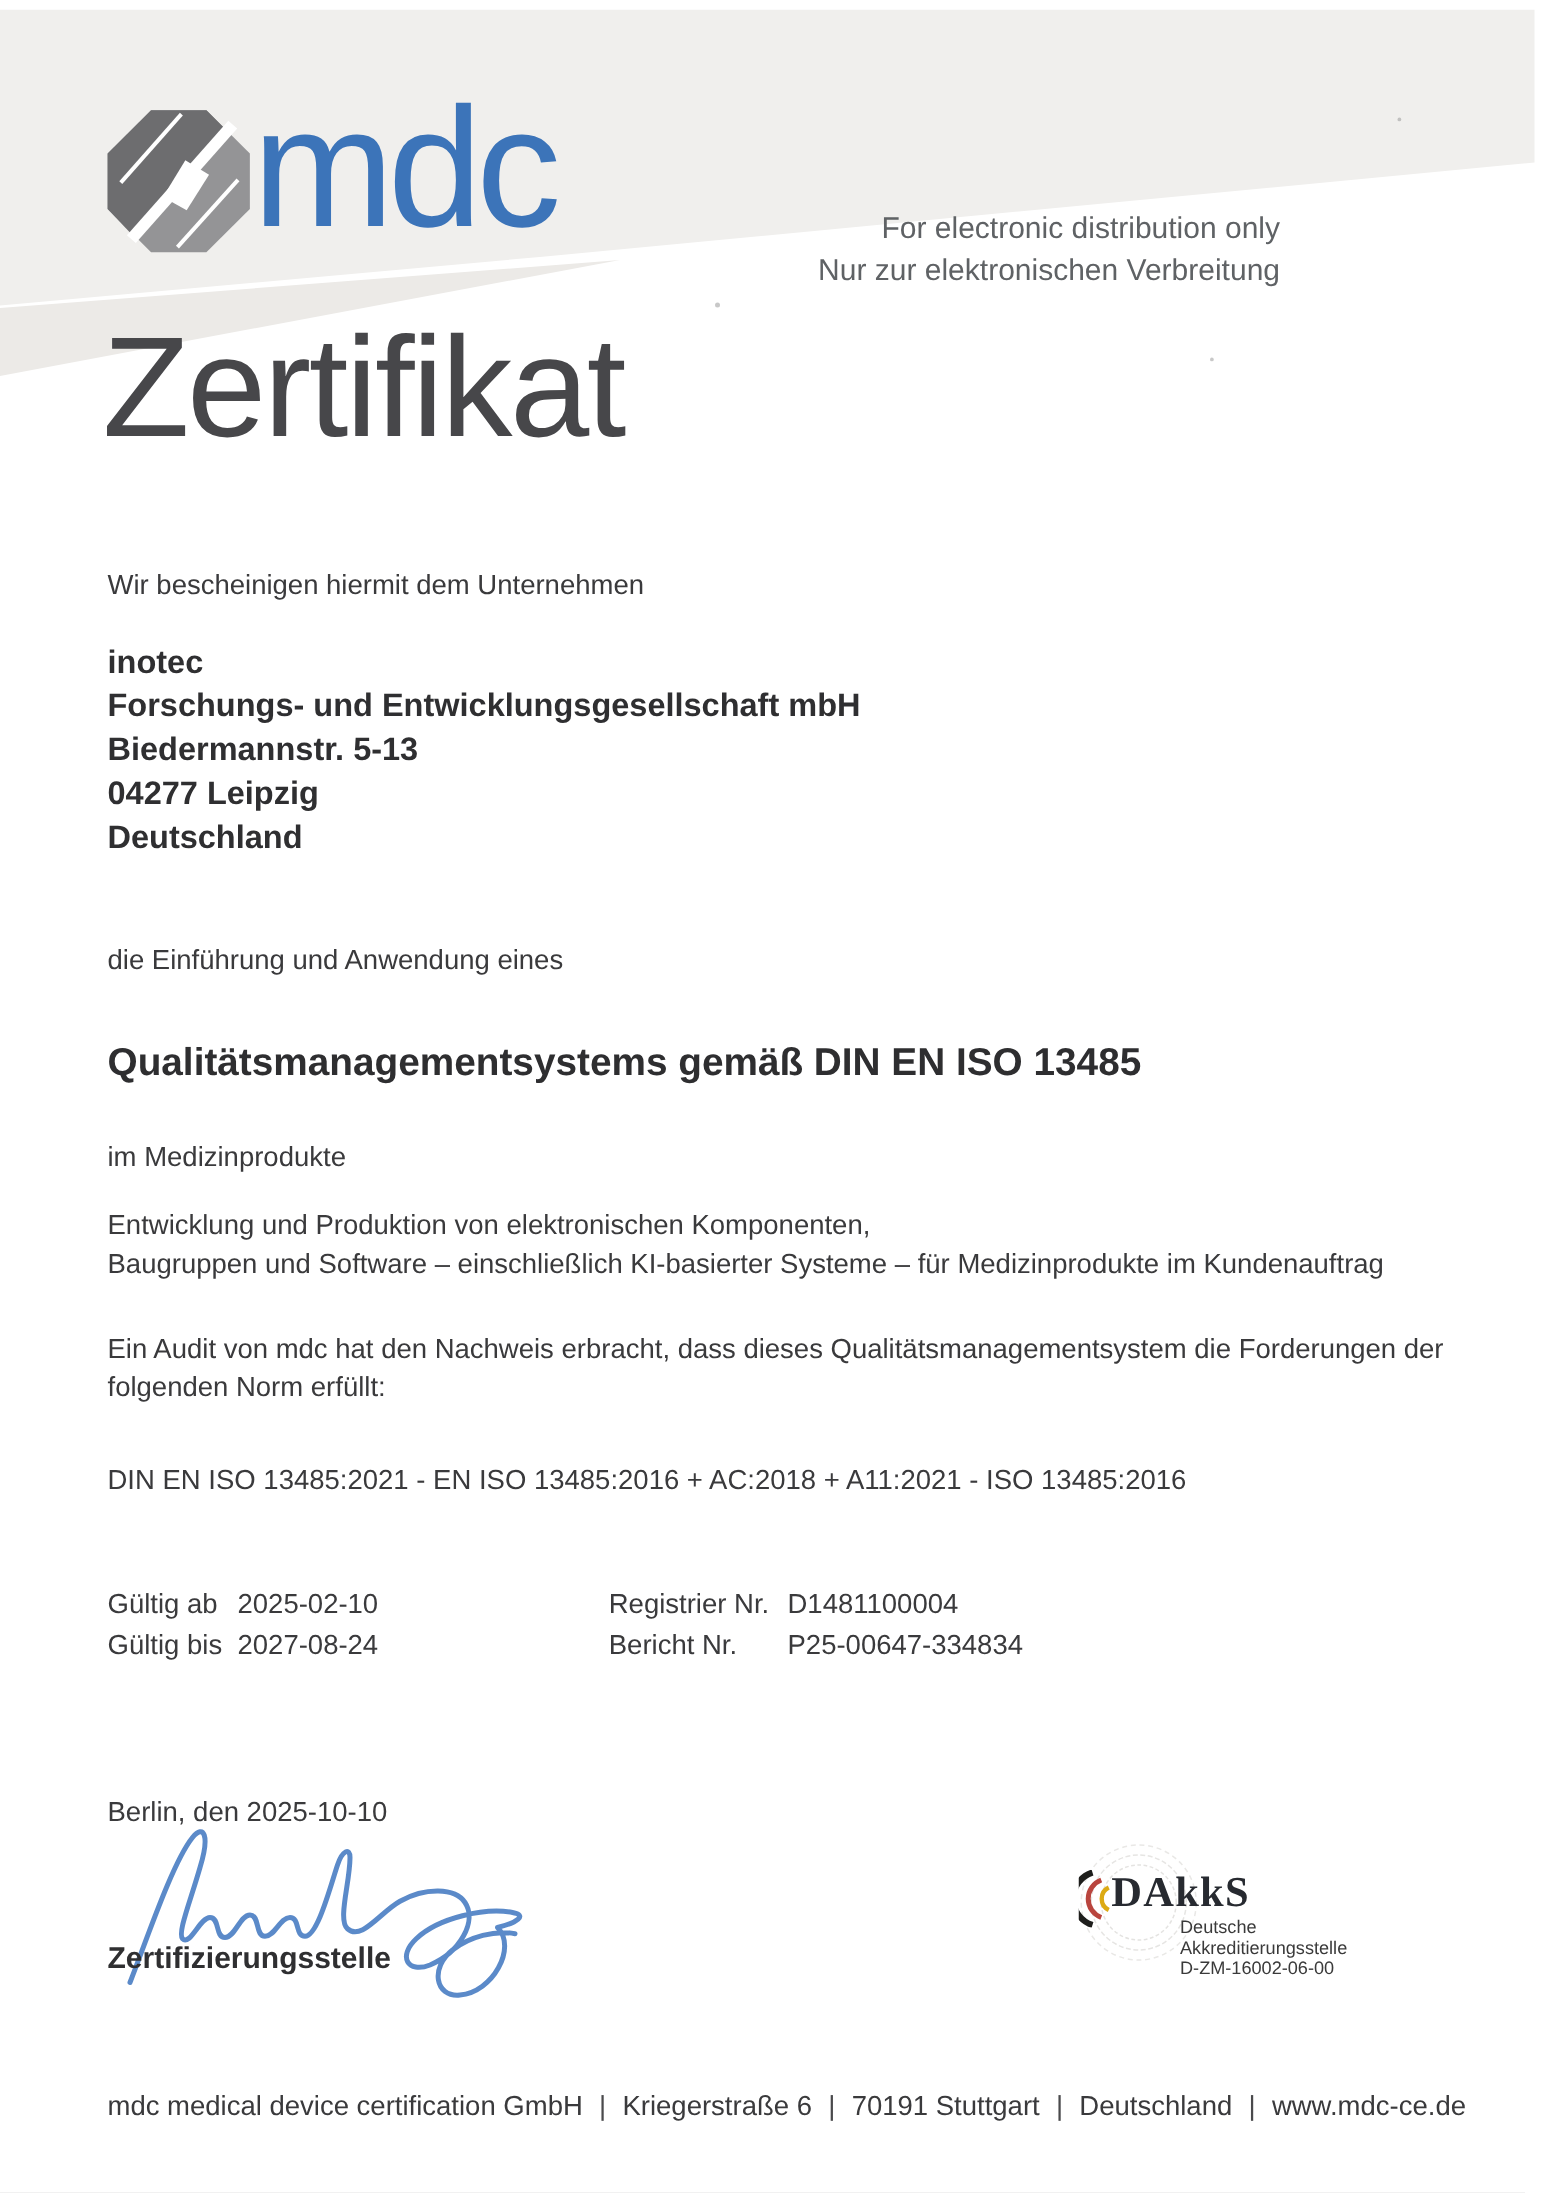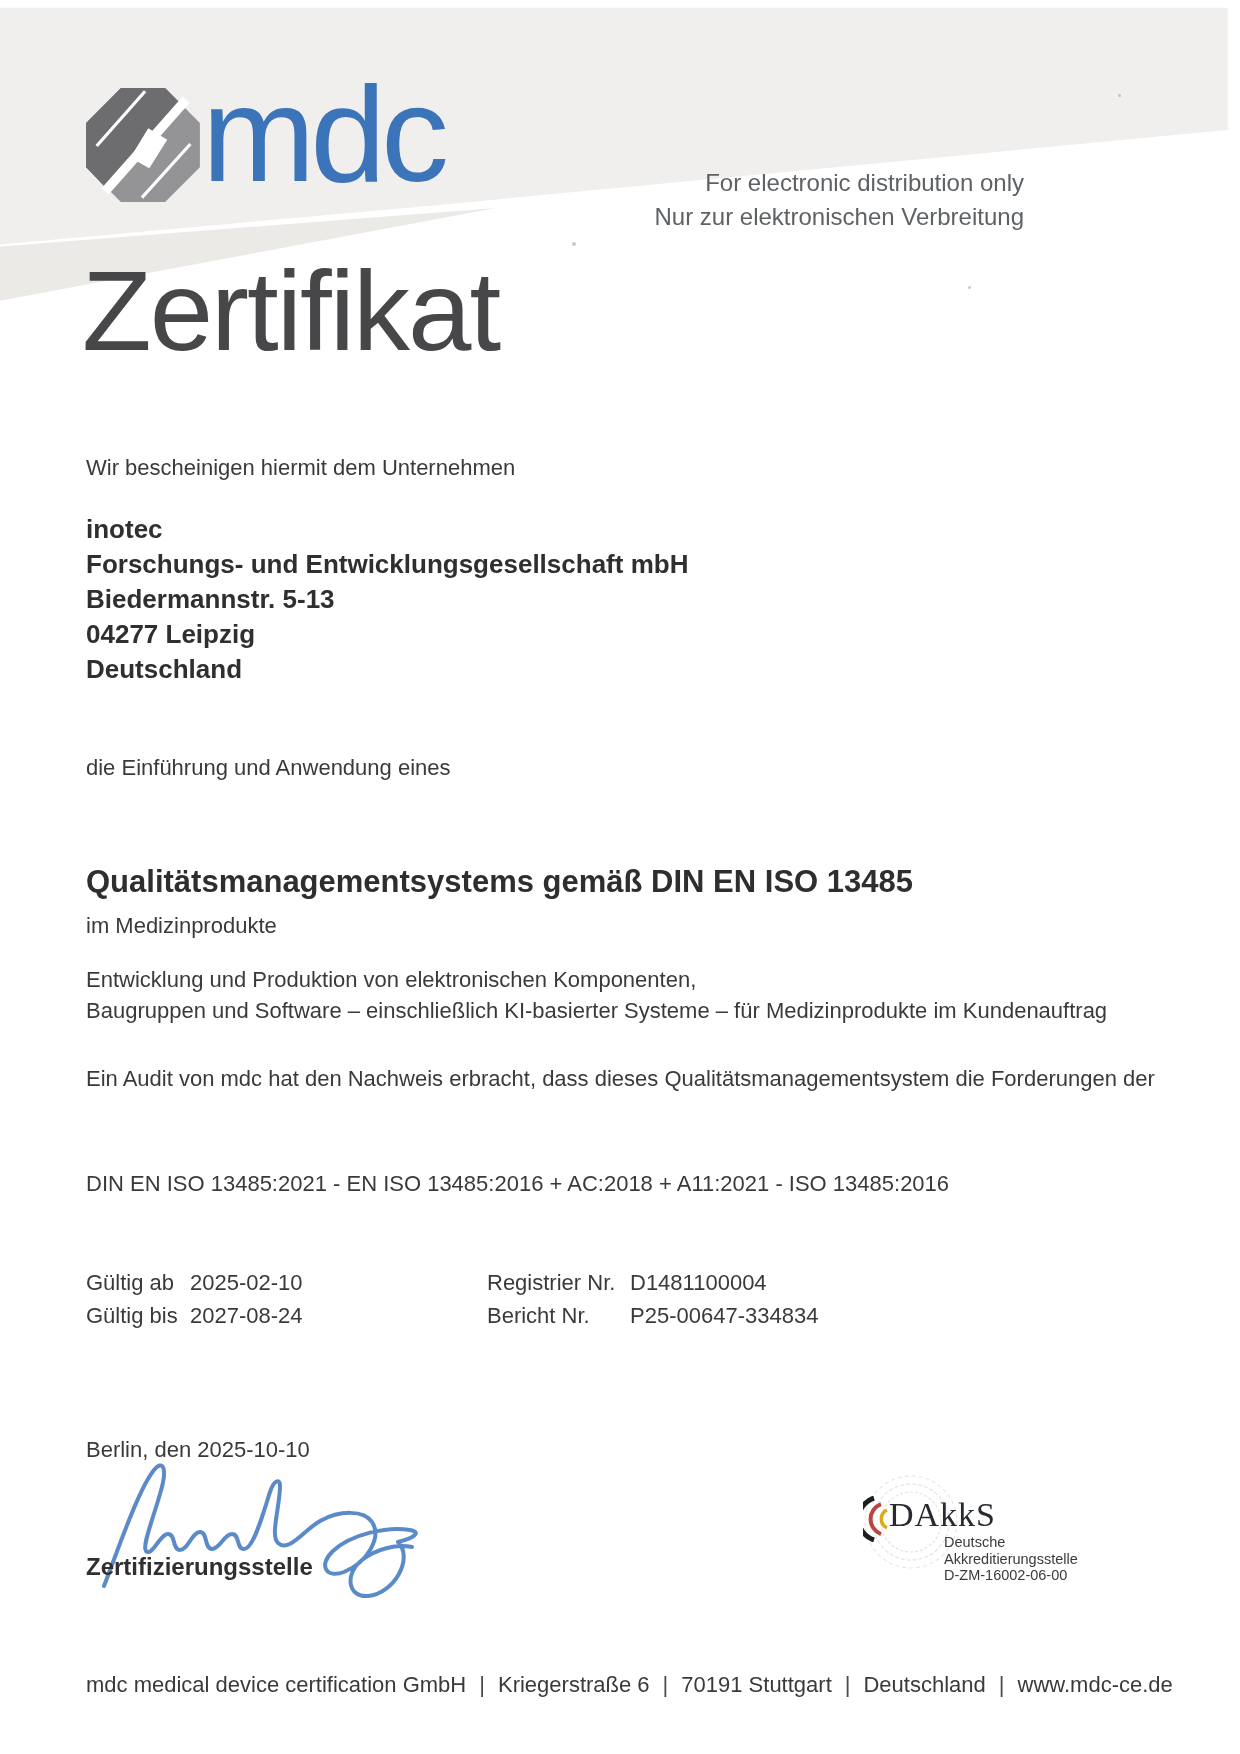--- a/index.html
+++ b/index.html
@@ -36,36 +36,36 @@
   }
   .intro{position:absolute;left:86px;top:455px;font-size:22px;}
   .company{
     position:absolute;left:86px;top:512px;
     font-size:26px;font-weight:bold;line-height:35px;color:#2f2f31;
     white-space:nowrap;
   }
   .stmt{position:absolute;left:86px;top:755px;font-size:22px;}
   .std{
     position:absolute;left:86px;top:832px;
-    font-size:31px;font-weight:bold;color:#2e2e30;white-space:nowrap;margin-top:32px;
+    font-size:31px;font-weight:bold;color:#2e2e30;white-space:nowrap;
   }
   .scope-label{position:absolute;left:86px;top:913px;font-size:22px;}
   .scope{position:absolute;left:86px;top:964px;font-size:22px;line-height:31px;white-space:nowrap;}
   .audit{position:absolute;left:86px;top:1063px;font-size:22px;line-height:31px;white-space:nowrap;}
   .norm{position:absolute;left:86px;top:1148px;font-size:22px;line-height:31px;white-space:nowrap;margin-top:20px;}
   .kv{position:absolute;font-size:22px;white-space:nowrap;}
   .place-date{position:absolute;left:86px;top:1437px;font-size:22px;}
   .signature{position:absolute;left:92px;top:1448px;}
   .role{position:absolute;left:86px;top:1553px;font-size:24px;color:#2f2f31;font-weight:bold;}
   .dakks{position:absolute;left:855px;top:1480px;width:260px;height:120px;}
   .dakks-guilloche{position:absolute;left:0;top:-10px;}
   .dakks-arcs{position:absolute;left:8px;top:16px;}
   .dakks-name{
     position:absolute;left:34px;top:16px;
-    font-family:"Liberation Serif",serif;font-weight:normal;
+    font-family:"Liberation Serif",serif;font-weight:bold;
     font-size:34px;letter-spacing:1px;color:#272a30;
   }
   .dakks-sub{
     position:absolute;left:89px;top:54px;
     font-size:14.5px;line-height:16.5px;color:#3a3a3a;white-space:nowrap;
   }
   .footer{
     position:absolute;left:86px;top:1672px;font-size:22px;color:#3a3a3c;white-space:nowrap;
   }
   .footer .sep{margin:0 13px;color:#4a4a4c;}
@@ -114,20 +114,21 @@
 
   <div class="scope-label">im Medizinprodukte</div>
 
   <div class="scope">
     <div>Entwicklung und Produktion von elektronischen Komponenten,</div>
     <div>Baugruppen und Software – einschließlich KI-basierter Systeme – für Medizinprodukte im Kundenauftrag</div>
   </div>
 
   <div class="audit">
     <div>Ein Audit von mdc hat den Nachweis erbracht, dass dieses Qualitätsmanagementsystem die Forderungen der</div>
+    <div>folgenden Norm erfüllt:</div>
   </div>
 
   <div class="norm">
     <div>DIN EN ISO 13485:2021 - EN ISO 13485:2016 + AC:2018 + A11:2021 - ISO 13485:2016</div>
   </div>
 
   <span class="kv" style="left:86px;top:1270px;">Gültig ab</span>
   <span class="kv" style="left:190px;top:1270px;">2025-02-10</span>
   <span class="kv" style="left:86px;top:1303px;">Gültig bis</span>
   <span class="kv" style="left:190px;top:1303px;">2027-08-24</span>

